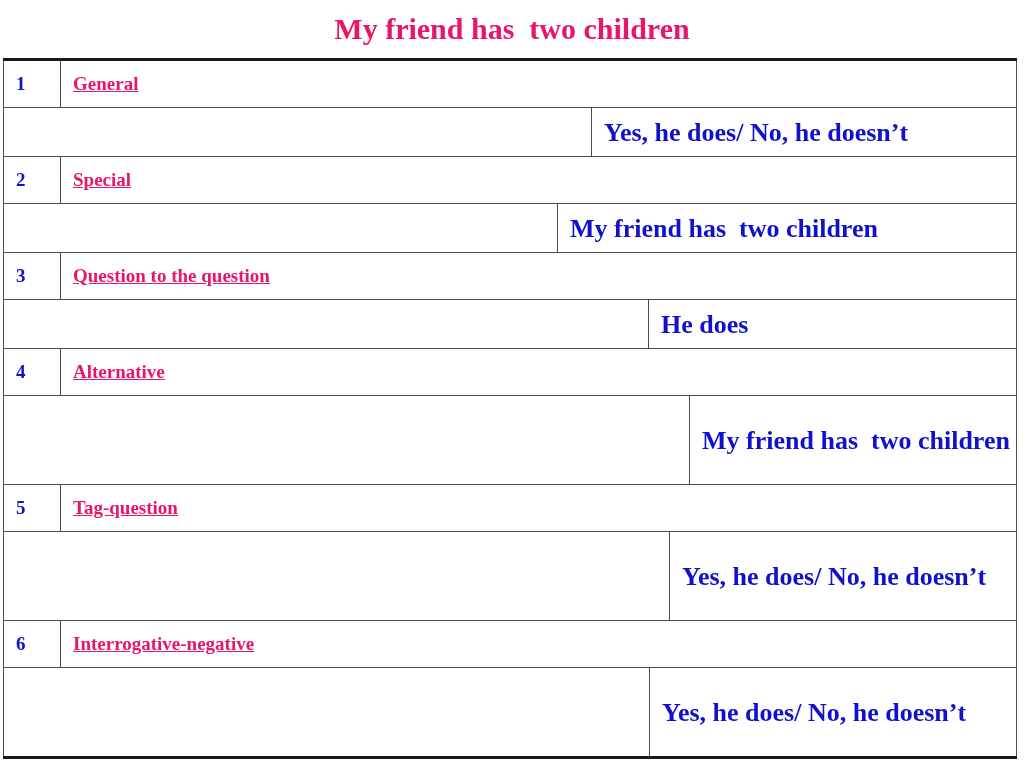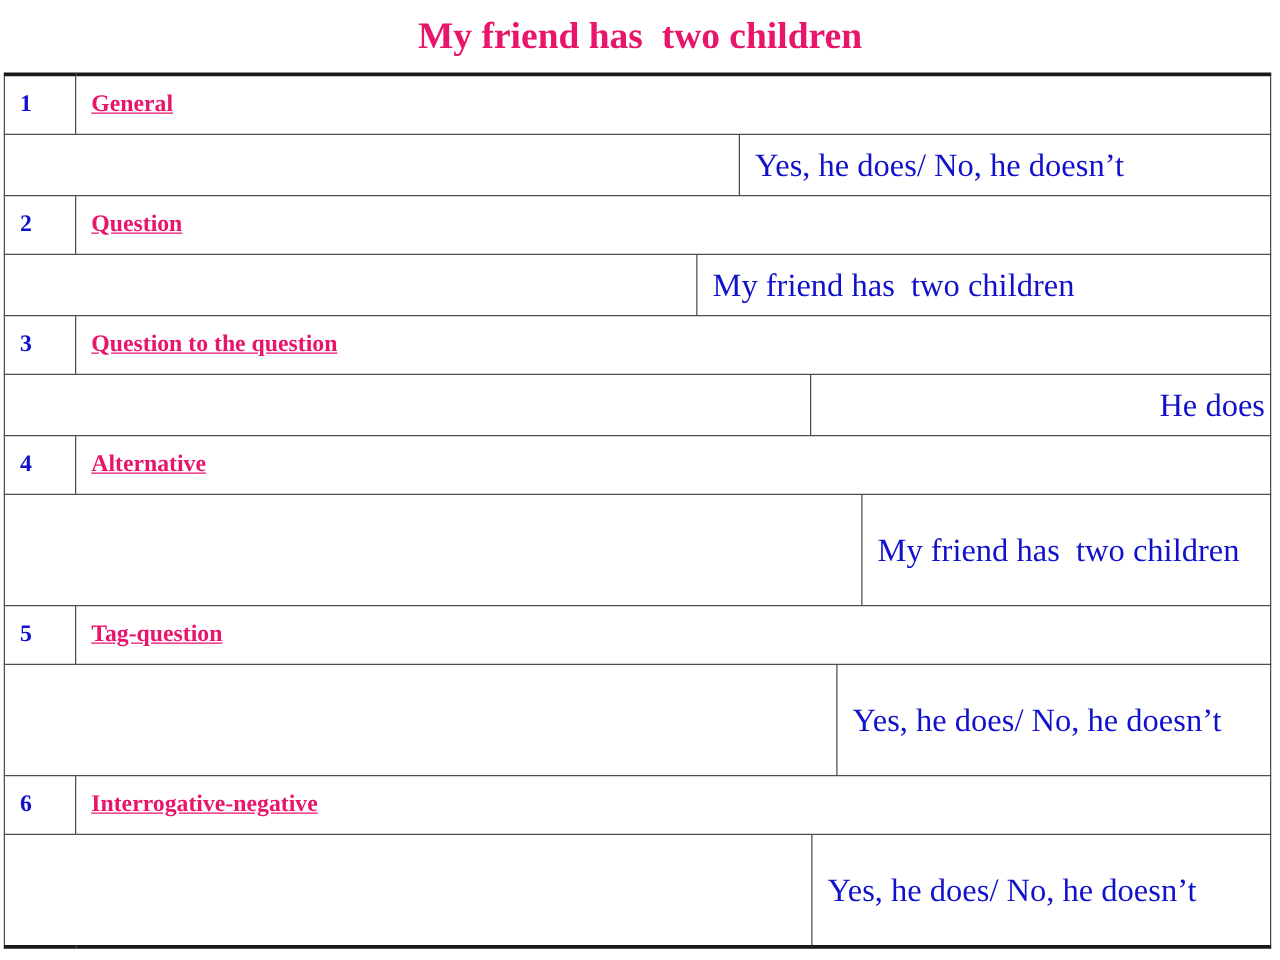--- a/index.html
+++ b/index.html
@@ -85,21 +85,21 @@
   tr.label-row td {
     height: 46px;
   }
   tr.answer-row.tall td {
     height: 88px;
   }
   td.spacer {
     background: #ffffff;
   }
   td.answer {
-    font-weight: normal;
+    font-weight: bold;
     font-size: 26px;
     line-height: 41px;
     color: #1111CC;
     padding-left: 12px;
     padding-right: 4px;
     vertical-align: middle;
     white-space: pre-wrap;
   }
 </style>
 </head>
@@ -128,41 +128,41 @@
               <td style="width:577px;border:none;border-right:1px solid #4d4d4d;height:48px;"></td>
               <td class="answer" style="border:none;">Yes, he does/ No, he doesn’t</td>
             </tr>
           </tbody>
             </table>
         </td>
       </tr>
 
       <tr class="label-row">
         <td class="num">2</td>
-        <td class="label">Question</td>
+        <td class="label">Special</td>
       </tr>
       <tr class="answer-row">
         <td class="spacer" colspan="2" style="padding:0;">
           <table style="width:100%;border-collapse:collapse;table-layout:fixed;">
             <tbody>
                 <tr>
               <td style="width:543px;border:none;border-right:1px solid #4d4d4d;height:48px;"></td>
               <td class="answer" style="border:none;">My friend has  two children</td>
             </tr>
           </tbody>
             </table>
         </td>
       </tr>
 
       <tr class="label-row">
         <td class="num">3</td>
         <td class="label">Question to the question</td>
       </tr>
       <tr class="answer-row">
-        <td class="spacer" colspan="2" style="padding:0;text-align:right;">
+        <td class="spacer" colspan="2" style="padding:0;">
           <table style="width:100%;border-collapse:collapse;table-layout:fixed;">
             <tbody>
                 <tr>
               <td style="width:634px;border:none;border-right:1px solid #4d4d4d;height:48px;"></td>
               <td class="answer" style="border:none;">He does</td>
             </tr>
           </tbody>
             </table>
         </td>
       </tr>

